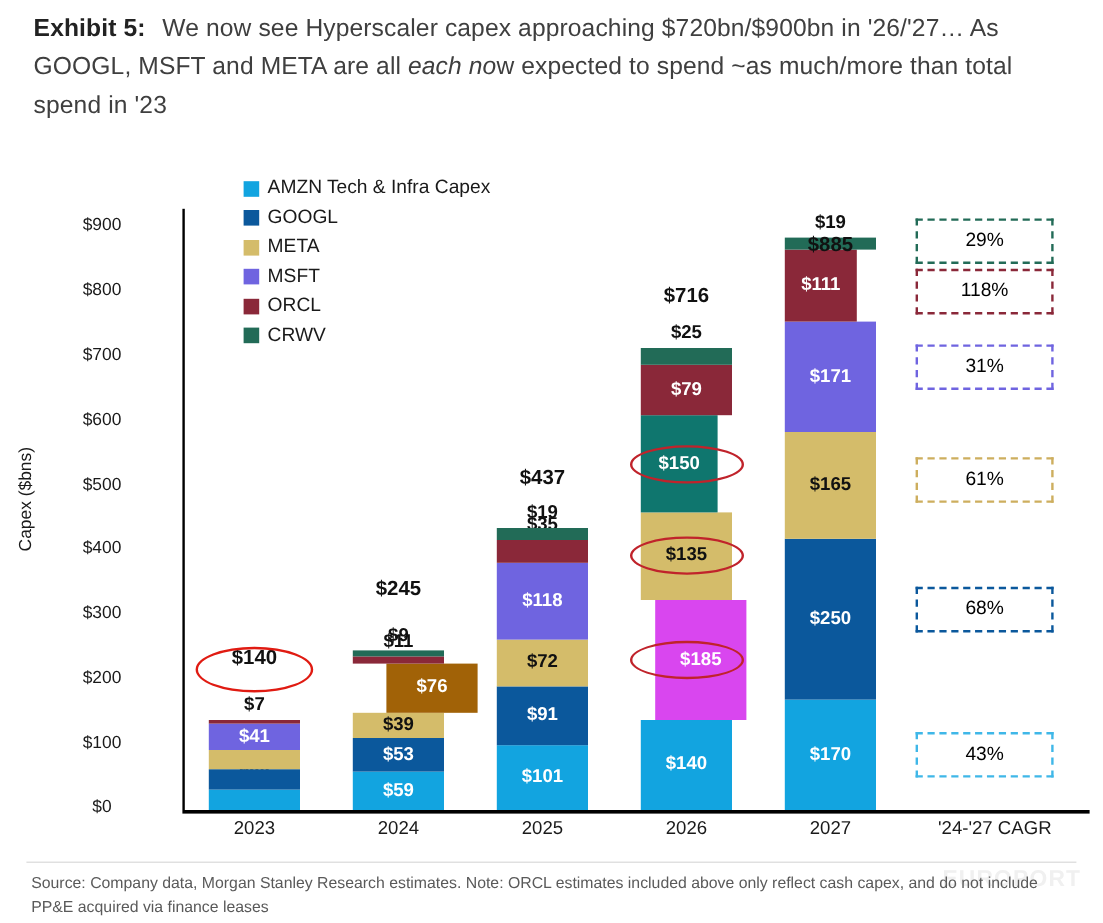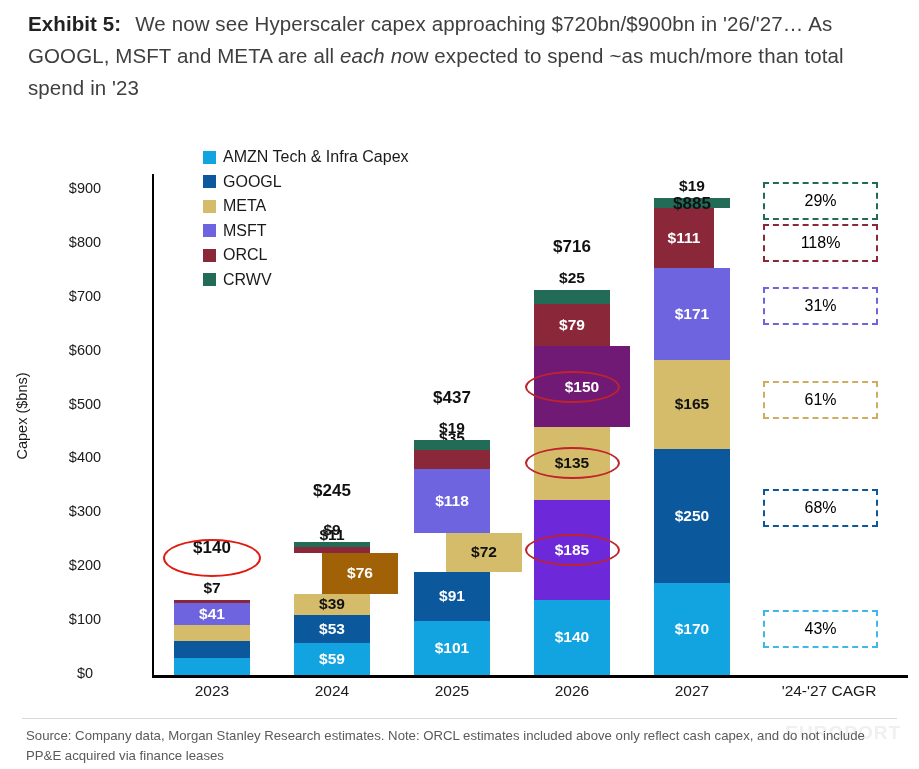--- a/index.html
+++ b/index.html
@@ -205,42 +205,42 @@
       <div class="seg-outlab" style="left: 332px; top: 520.894px; transform: translateX(-50%);">$9</div>
       <div class="seg" style="position: absolute; left: 294px; top: 541.894px; width: 76px; height: 4.85px; background: rgb(34, 107, 87);"></div>
       <div class="bar-total" style="left: 332px; top: 480.972px;">$245</div>
       <div class="xlabel" style="left: 272px;">2024</div>
       <div class="seg" style="position: absolute; left: 414px; top: 620.572px; width: 76px; height: 54.4278px; background: rgb(18, 164, 224);">
         <span class="seglabel lab-light">$101</span>
       </div>
       <div class="seg" style="position: absolute; left: 414px; top: 571.533px; width: 76px; height: 49.0389px; background: rgb(11, 88, 156);">
         <span class="seglabel lab-light">$91</span>
       </div>
-      <div class="seg" style="position: absolute; left: 414px; top: 532.733px; width: 76px; height: 38.8px; background: rgb(212, 188, 106); margin-left: 32px;">
+      <div class="seg" style="position: absolute; left: 414px; top: 532.733px; width: 76px; height: 38.8px; background: rgb(212, 188, 106);">
         <span class="seglabel lab-dark">$72</span>
       </div>
       <div class="seg" style="position: absolute; left: 414px; top: 469.144px; width: 76px; height: 63.5889px; background: rgb(111, 100, 224);">
         <span class="seglabel lab-light">$118</span>
       </div>
       <div class="seg-outlab" style="left: 452px; top: 429.283px; transform: translateX(-50%);">$35</div>
       <div class="seg" style="position: absolute; left: 414px; top: 450.283px; width: 76px; height: 18.8611px; background: rgb(138, 40, 57);"></div>
       <div class="seg-outlab" style="left: 452px; top: 419.044px; transform: translateX(-50%);">$19</div>
       <div class="seg" style="position: absolute; left: 414px; top: 440.044px; width: 76px; height: 10.2389px; background: rgb(34, 107, 87);"></div>
       <div class="bar-total" style="left: 452px; top: 387.506px;">$437</div>
       <div class="xlabel" style="left: 392px;">2025</div>
       <div class="seg" style="position: absolute; left: 534px; top: 599.556px; width: 76px; height: 75.4444px; background: rgb(18, 164, 224);">
         <span class="seglabel lab-light">$140</span>
       </div>
-      <div class="seg" style="position: absolute; left: 534px; top: 499.861px; width: 76px; height: 99.6944px; background: #6d28d9;">
+      <div class="seg" style="position: absolute; left: 546px; top: 499.861px; width: 76px; height: 99.6944px; background: #d946ef;">
         <span class="seglabel lab-light">$185</span>
       </div>
       <div class="seg" style="position: absolute; left: 534px; top: 427.111px; width: 76px; height: 72.75px; background: rgb(212, 188, 106);">
         <span class="seglabel lab-dark">$135</span>
       </div>
-      <div class="seg" style="position: absolute; left: 534px; top: 346.278px; width: 96px; height: 80.8333px; background: #701a75;">
+      <div class="seg" style="position: absolute; left: 534px; top: 346.278px; width: 64px; height: 80.8333px; background: #0f766e;">
         <span class="seglabel lab-light">$150</span>
       </div>
       <div class="seg" style="position: absolute; left: 534px; top: 303.706px; width: 76px; height: 42.5722px; background: rgb(138, 40, 57);">
         <span class="seglabel lab-light">$79</span>
       </div>
       <div class="seg-outlab" style="left: 572px; top: 269.233px; transform: translateX(-50%);">$25</div>
       <div class="seg" style="position: absolute; left: 534px; top: 290.233px; width: 76px; height: 13.4722px; background: rgb(34, 107, 87);"></div>
       <div class="bar-total" style="left: 572px; top: 237.156px;">$716</div>
       <div class="xlabel" style="left: 512px;">2026</div>
       <div class="seg" style="position: absolute; left: 654px; top: 583.389px; width: 76px; height: 91.6111px; background: rgb(18, 164, 224);">

